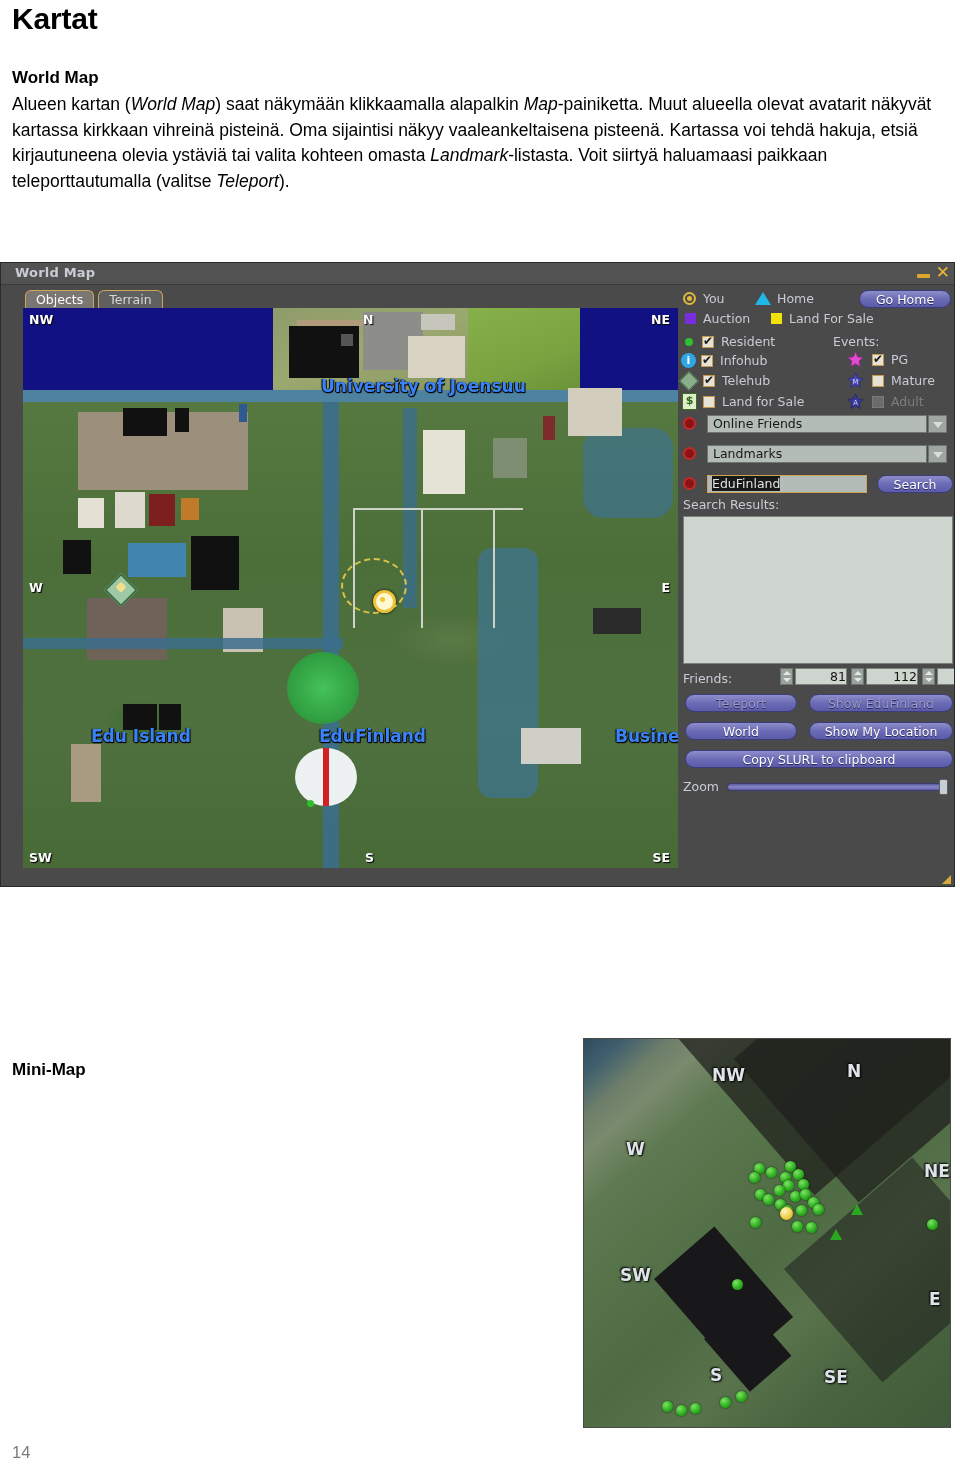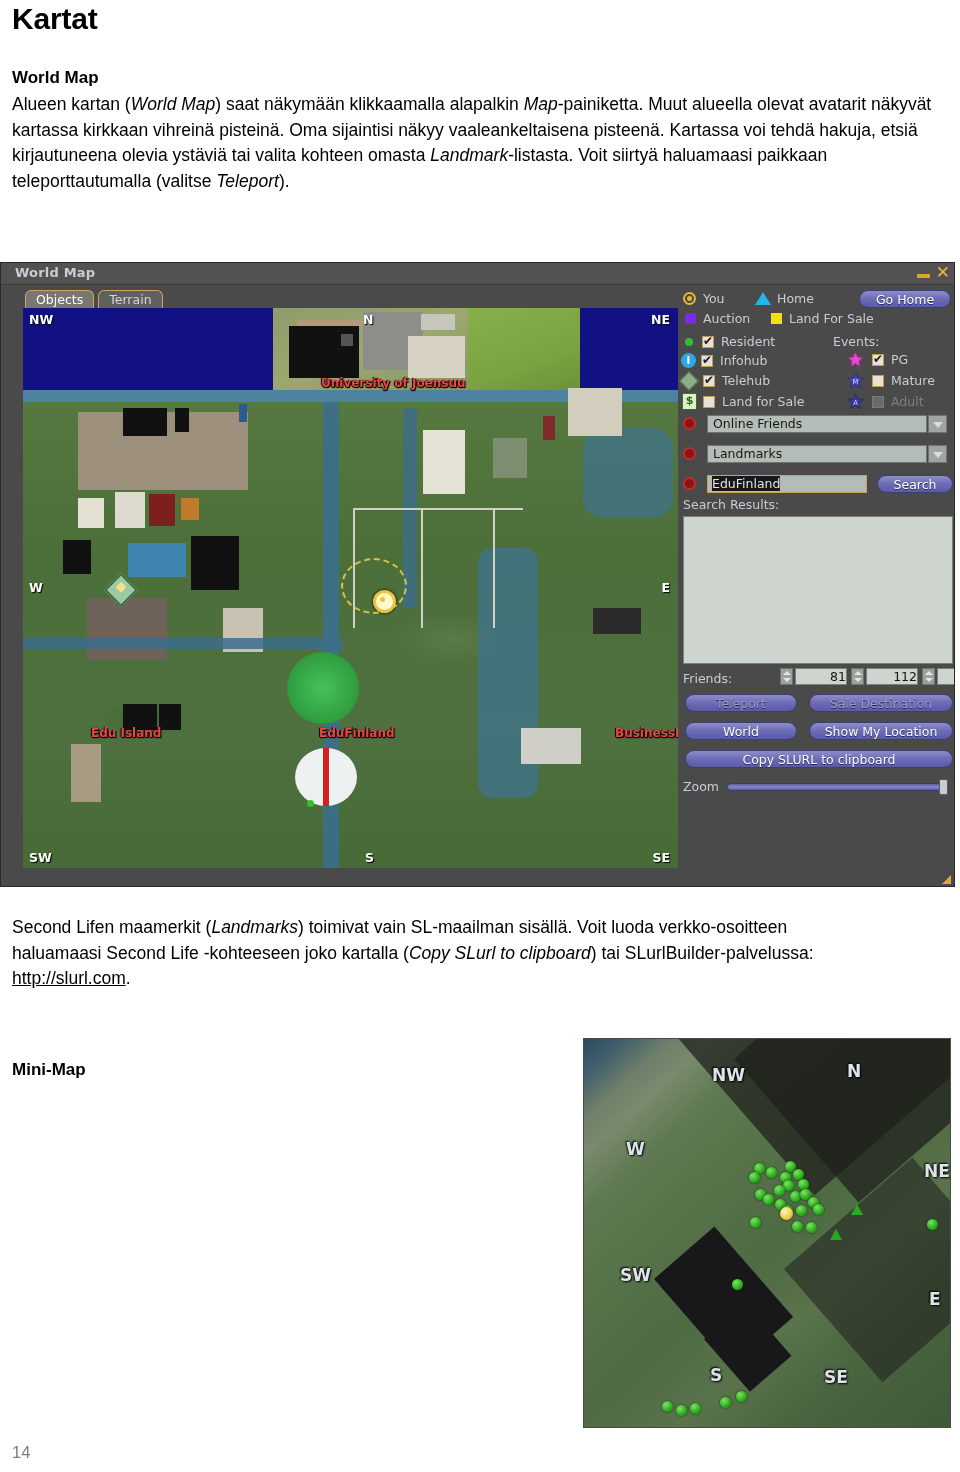--- a/index.html
+++ b/index.html
@@ -177,22 +177,22 @@
     background: linear-gradient(160deg,#86b04a 0%, #7ba441 60%, #6c9238 100%);
   }
   .blk { position: absolute; background: #111; }
   .gry { position: absolute; background: #8d8d8a; }
   .bld { position: absolute; background: #d8d2c3; }
   .wtr { position: absolute; background: #3f7a93; }
   .grn { position: absolute; background: #3f7a31; }
 
   .mv-label {
     position: absolute;
-    font-size: 12px;
-    color: #ef4444;
+    font-size: 17px;
+    color: #3b82f6;
     text-shadow: 1px 1px 1px #000, -1px 0 1px #000, 0 1px 1px #000;
     font-weight: bold;
     white-space: nowrap;
     font-family: "DejaVu Sans", sans-serif;
     padding-left: 44px;
   }
   .mv-compass {
     position: absolute;
     font-size: 12.5px;
     color: #ffffff;
@@ -487,21 +487,20 @@
 <body>
 
 <div class="page">
 
   <div class="doc-title">Kartat</div>
 
   <div class="h-sub" id="wm-head">World Map</div>
 
   <div class="body-par" id="wm-par">Alueen kartan (<em class="i">World Map</em>) saat näkymään klikkaamalla alapalkin <em class="i">Map</em>-painiketta. Muut alueella olevat avatarit näkyvät kartassa kirkkaan vihreinä pisteinä. Oma sijaintisi näkyy vaaleankeltaisena pisteenä. Kartassa voi tehdä hakuja, etsiä kirjautuneena olevia ystäviä tai valita kohteen omasta <em class="i">Landmark</em>-listasta. Voit siirtyä haluamaasi paikkaan teleporttautumalla (valitse <em class="i">Teleport</em>).</div>
 
-  <div class="body-par" id="lm-par">Second Lifen maamerkit (<em class="i">Landmarks</em>) toimivat vain SL-maailman sisällä. Voit luoda verkko-osoitteen haluamaasi Second Life -kohteeseen joko kartalla (<em class="i">Copy SLurl to clipboard</em>) tai SLurlBuilder-palvelussa: <a class="link" href="#">http://slurl.com</a>.</div>
 
   <div class="h-sub" id="mm-head">Mini-Map</div>
 
 
   <div class="footer pg">14</div>
 
   <div id="worldmap">
 
     <div class="wm-titlebar">
       <div class="wm-title">World Map</div>
@@ -675,21 +674,21 @@
 
       <div class="panel-lbl" style="left:2px;top:382px;">Friends:</div>
       <div class="spin" style="left:99px;top:379px;"></div>
       <div class="numfield" style="left:114px;top:379px;width:52px;">81</div>
       <div class="spin" style="left:170px;top:379px;"></div>
       <div class="numfield" style="left:185px;top:379px;width:52px;">112</div>
       <div class="spin" style="left:241px;top:379px;"></div>
       <div class="numfield" style="left:256px;top:379px;width:52px;">21</div>
 
       <div class="pillbtn dimtext" style="left:4px;top:405px;width:112px;">Teleport</div>
-      <div class="pillbtn dimtext" style="left:128px;top:405px;width:144px;">Sale Destination</div>
+      <div class="pillbtn dimtext" style="left:128px;top:405px;width:144px;">Show EduFinland</div>
 
       <div class="pillbtn" style="left:4px;top:433px;width:112px;">World</div>
       <div class="pillbtn" style="left:128px;top:433px;width:144px;">Show My Location</div>
 
       <div class="pillbtn" style="left:4px;top:461px;width:268px;">Copy SLURL to clipboard</div>
 
       <div class="panel-lbl" style="left:2px;top:490px;">Zoom</div>
       <div class="zoomtrack" style="left:46px;top:494px;width:222px;"></div>
       <div class="zoomthumb" style="left:258px;top:490px;"></div>
     </div>

